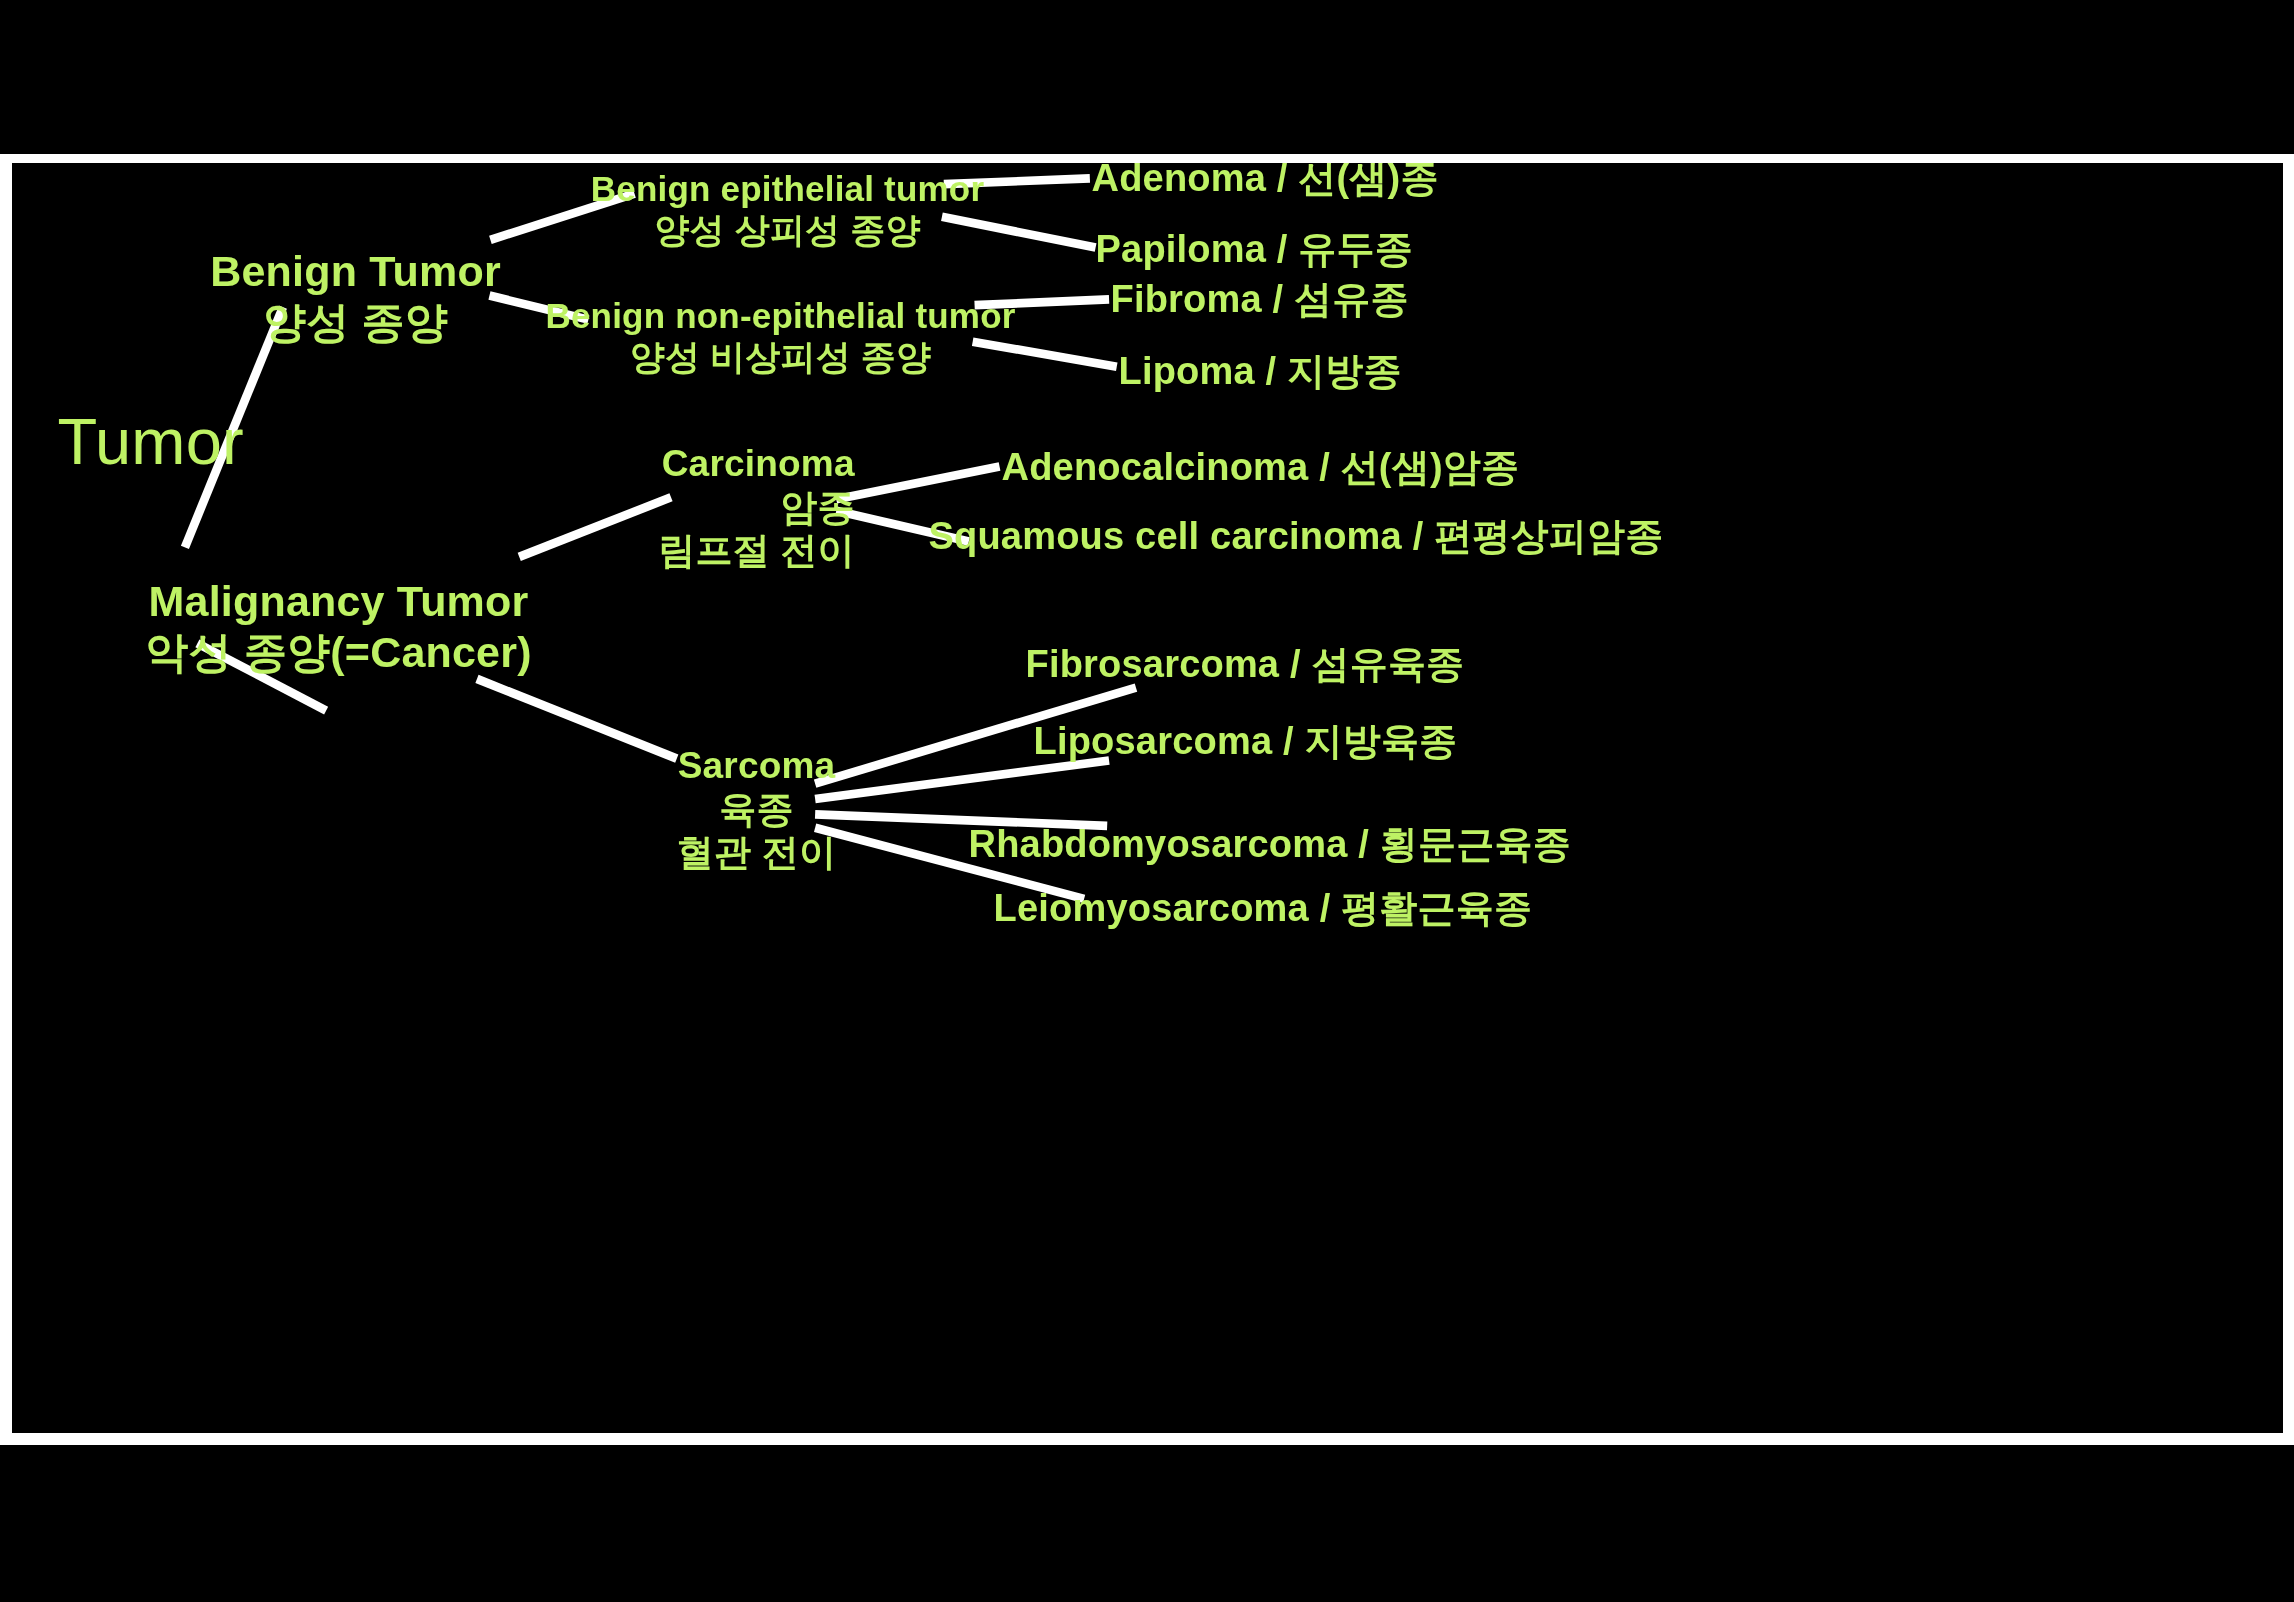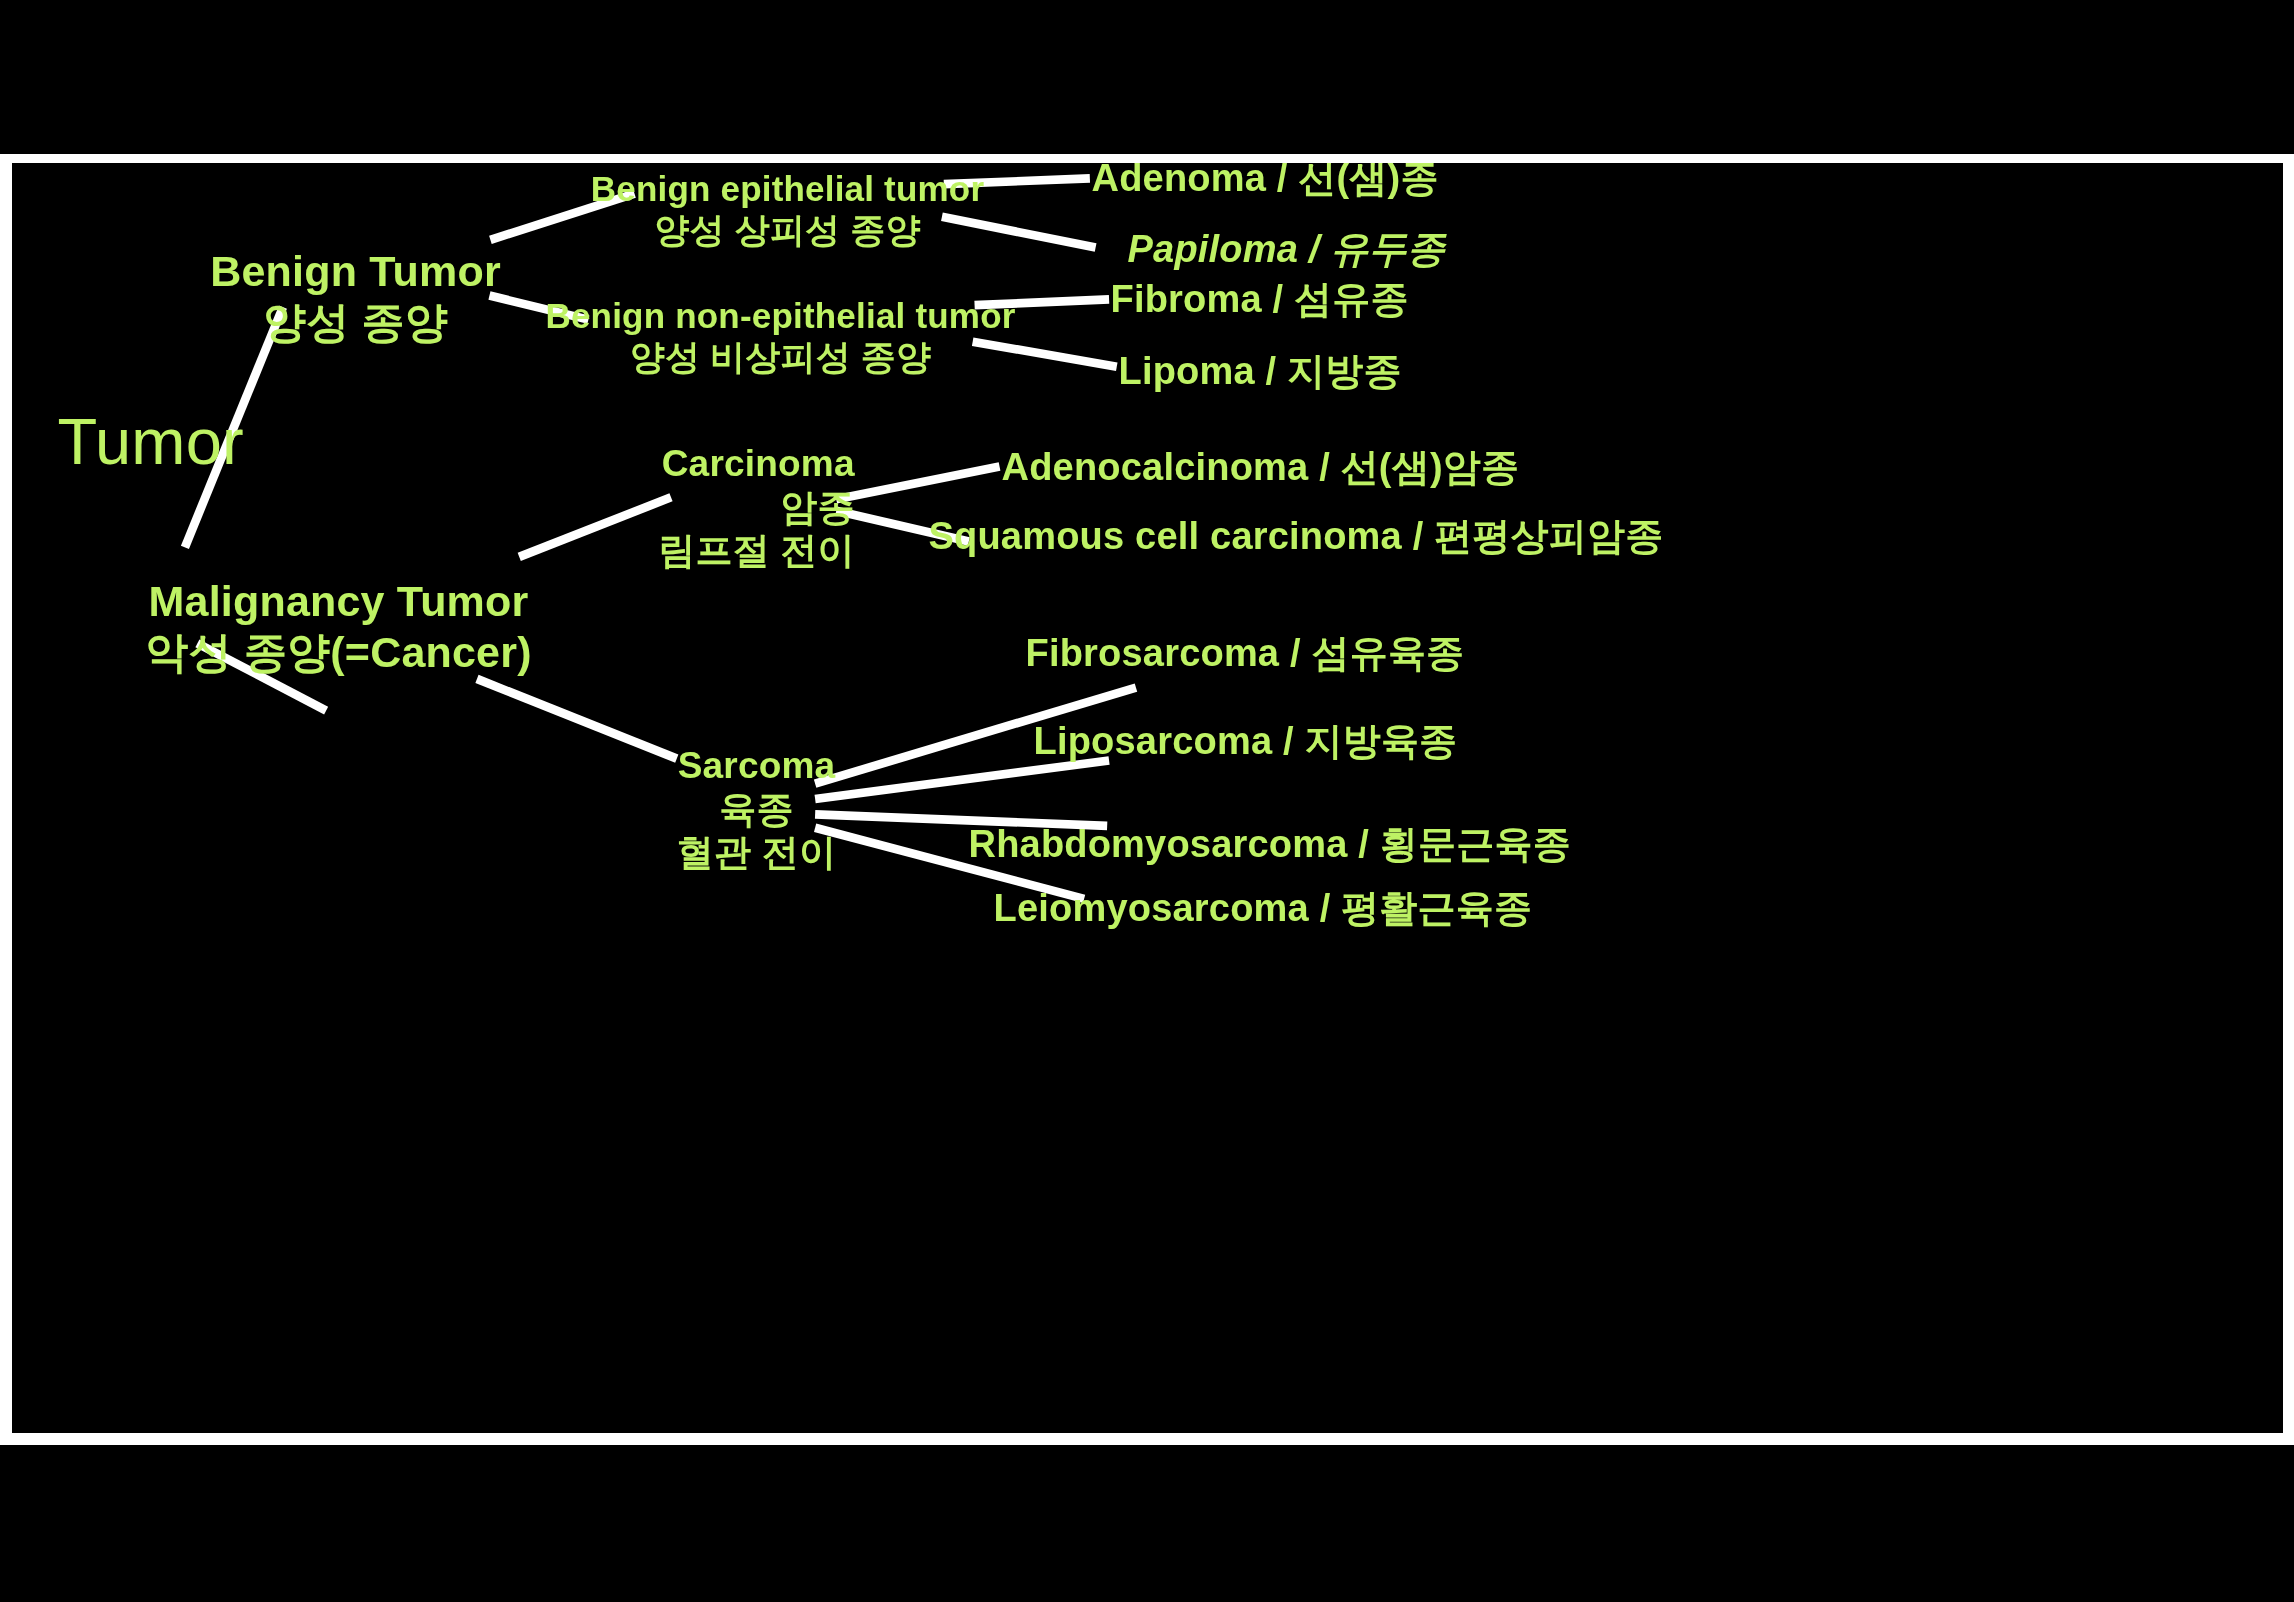--- a/index.html
+++ b/index.html
@@ -153,41 +153,41 @@
     <div class="node sz-l2b anchor-center" style="left:745px; top:646px; text-align:center;">
       <span class="ln">Sarcoma</span>
       <span class="ln kr">육종</span>
       <span class="ln kr">혈관 전이</span>
     </div>
 
     <div class="node sz-leaf anchor-left" style="left:1080px; top:15.4px;">
       <span class="ln">Adenoma / 선(샘)종</span>
     </div>
 
-    <div class="node sz-leaf anchor-left" style="left:1116px; top:86px;font-style:italic;">
+    <div class="node sz-leaf anchor-left" style="left:1084px; top:86px;">
       <span class="ln">Papiloma / 유두종</span>
     </div>
 
     <div class="node sz-leaf anchor-left" style="left:1099px; top:136px;">
       <span class="ln">Fibroma / 섬유종</span>
     </div>
 
     <div class="node sz-leaf anchor-left" style="left:1107px; top:208px;">
       <span class="ln">Lipoma / 지방종</span>
     </div>
 
     <div class="node sz-leaf anchor-left" style="left:917px; top:373px;">
       <span class="ln">Squamous cell carcinoma / 편평상피암종</span>
     </div>
 
     <div class="node sz-leaf anchor-left" style="left:990px; top:304px;">
       <span class="ln">Adenocalcinoma / 선(샘)암종</span>
     </div>
 
-    <div class="node sz-leaf anchor-left" style="left:1014px; top:490px;">
+    <div class="node sz-leaf anchor-left" style="left:1014px; top:501px;">
       <span class="ln">Fibrosarcoma / 섬유육종</span>
     </div>
 
     <div class="node sz-leaf anchor-left" style="left:1022px; top:578px;text-align:right;">
       <span class="ln">Liposarcoma / 지방육종</span>
     </div>
 
     <div class="node sz-leaf anchor-left" style="left:957px; top:659px;margin-top:22px;">
       <span class="ln">Rhabdomyosarcoma / 횡문근육종</span>
     </div>

